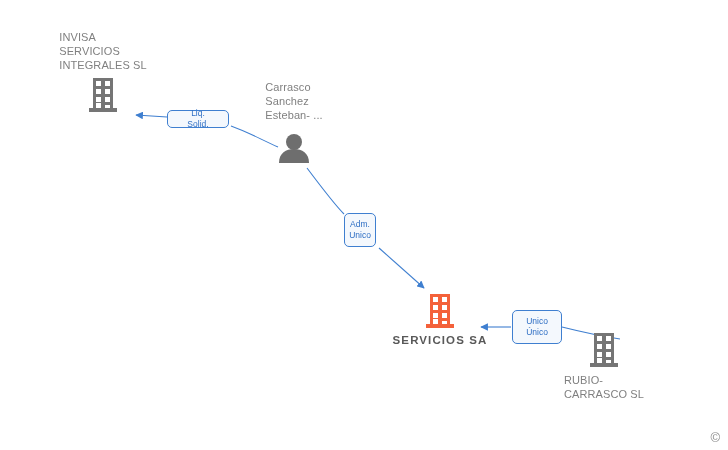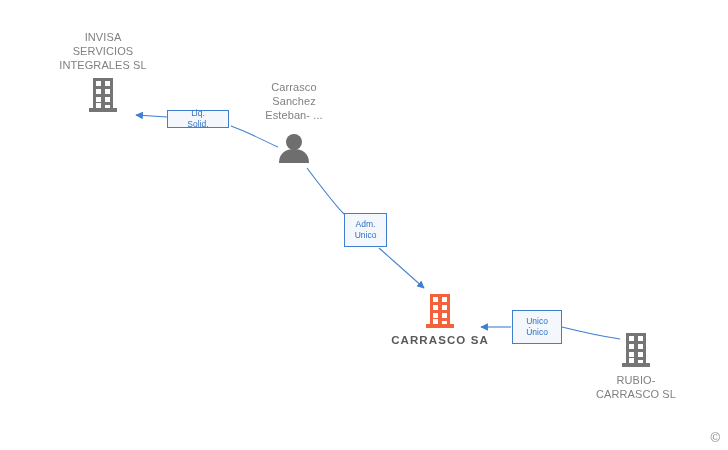--- a/index.html
+++ b/index.html
@@ -31,39 +31,38 @@
     position: absolute;
     display: flex;
     flex-direction: column;
     align-items: center;
     width: 160px;
   }
   .node-label {
     font-size: 11px;
     line-height: 14px;
     color: #808080;
-    text-align: center;
     letter-spacing: 0.1px;
     white-space: pre-line;
   }
   .node-label.bold {
     font-weight: bold;
     color: #595959;
     letter-spacing: 1.1px;
     font-size: 11.5px;
   }
   .node-icon {
     display: block;
   }
   
   .rel-box {
     position: absolute;
     background: #f4f8fd;
     border: 1px solid #3f7fd0;
-    border-radius: 0;
+    border-radius: 5px;
     color: #2f6fc4;
     font-size: 8.5px;
     line-height: 11px;
     text-align: center;
     display: flex;
     flex-direction: column;
     align-items: center;
     justify-content: center;
     box-sizing: border-box;
     white-space: pre-line;
@@ -155,43 +154,43 @@
       <rect x="8" y="5" width="5" height="5" fill="#ffffff"></rect>
       <rect x="17" y="5" width="5" height="5" fill="#ffffff"></rect>
       <rect x="8" y="13" width="5" height="5" fill="#ffffff"></rect>
       <rect x="17" y="13" width="5" height="5" fill="#ffffff"></rect>
       <rect x="8" y="21" width="5" height="5" fill="#ffffff"></rect>
       <rect x="17" y="21" width="5" height="5" fill="#ffffff"></rect>
       <rect x="8" y="27" width="5" height="5" fill="#ffffff"></rect>
       <rect x="17" y="29" width="5" height="3" fill="#ffffff"></rect>
       <rect x="1" y="32" width="28" height="4" fill="#F4613A"></rect>
     </svg>
-    <div class="node-label bold" style="margin-top:3px;">CARRASCO SA</div>
+    <div class="node-label bold" style="margin-top:3px;">SERVICIOS SA</div>
   </div>
 
-  <div class="node" style="left:556px; top:331px;">
+  <div class="node" style="left:524px; top:331px;">
     <svg class="node-icon" width="30" height="38" viewBox="0 0 30 38">
       <rect x="5" y="2" width="20" height="30" fill="#757575"></rect>
       <rect x="8" y="5" width="5" height="5" fill="#ffffff"></rect>
       <rect x="17" y="5" width="5" height="5" fill="#ffffff"></rect>
       <rect x="8" y="13" width="5" height="5" fill="#ffffff"></rect>
       <rect x="17" y="13" width="5" height="5" fill="#ffffff"></rect>
       <rect x="8" y="21" width="5" height="5" fill="#ffffff"></rect>
       <rect x="17" y="21" width="5" height="5" fill="#ffffff"></rect>
       <rect x="8" y="27" width="5" height="5" fill="#ffffff"></rect>
       <rect x="17" y="29" width="5" height="3" fill="#ffffff"></rect>
       <rect x="1" y="32" width="28" height="4" fill="#757575"></rect>
     </svg>
     <div class="node-label" style="margin-top:4px;">RUBIO-
 CARRASCO SL</div>
   </div>
 
   <div class="rel-box" style="left:167px; top:110px; width:62px; height:18px;">Liq.  Solid.</div>
 
-  <div class="rel-box" style="left:344px; top:213px; width:43px; height:34px;">Adm.
+  <div class="rel-box" style="left:344px; top:213px; width:32px; height:34px;">Adm.
 Unico</div>
 
   <div class="rel-box" style="left:512px; top:310px; width:50px; height:34px;">Unico
 Único</div>
 
   <div class="watermark">
     <span class="wm-c">©</span>
   </div>
 
 </div>

